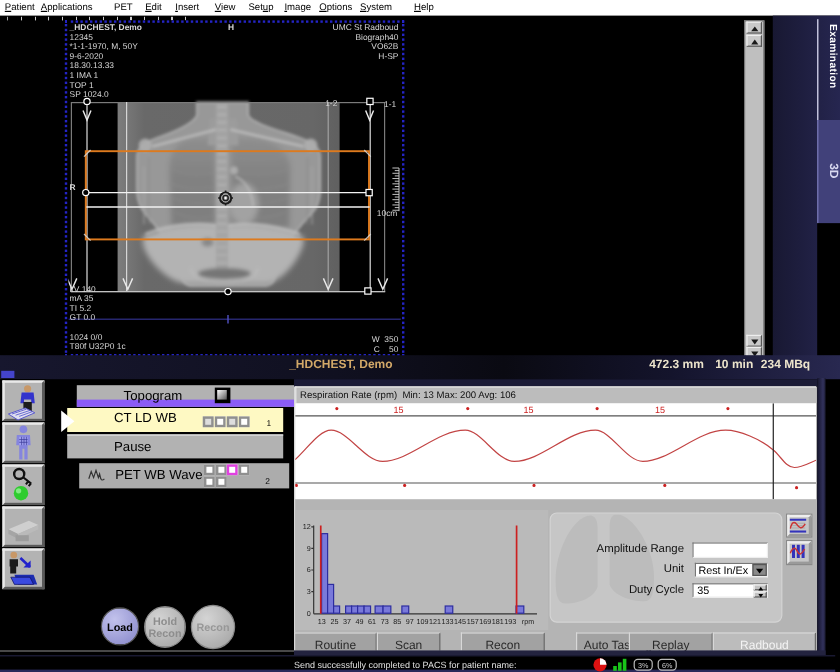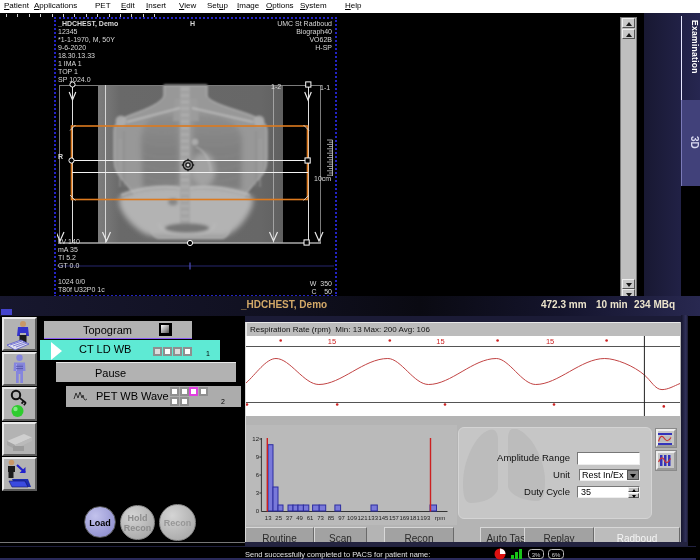--- a/index.html
+++ b/index.html
@@ -330,27 +330,27 @@
   <svg width="31" height="30" viewBox="0 0 31 30">
     <circle cx="7.5" cy="3.5" r="2.8" fill="#c89868"></circle>
     <path d="M4,7 L11,7 L11,13 L9.5,13 L9.5,19 L4.5,19 L4.5,13 L4,13 Z" fill="#1a1a1a"></path>
     <path d="M13,6 L21,13.5" stroke="#2222cc" stroke-width="2.2" fill="none"></path>
     <path d="M21.5,14 L15.5,14 L21.5,8 Z" fill="#2222cc"></path>
     <path d="M8,20 L24,20 L27,28 L11,28 Z" fill="#1c2cb0"></path>
     <path d="M5,22 L21,22 L24,28 L8,28 Z" fill="#3a4ae0" stroke="#101060" stroke-width="0.6"></path>
   </svg>
 </div>
 
-<div class="abs prow" style="left:44px;top:321px;width:148px;height:18px;border-bottom:1px solid #8b5cf6">
+<div class="abs prow" style="left:64px;top:321px;width:183px;height:18px;border-bottom:6px solid #8b5cf6">
   <span class="abs" style="left:39px;top:3px">Topogram</span>
   <span class="abs" style="left:115px;top:2px;width:13px;height:13px;background:#000">
         <span class="abs" style="left:2px;top:2px;width:8px;height:8px;background:linear-gradient(135deg,#fff,#555)"></span>
       </span>
 </div>
-<div class="abs prow" style="left:40px;top:340px;width:180px;height:20px;background:#5eead4">
+<div class="abs prow" style="left:56px;top:340px;width:180px;height:20px;background:#fef9c3">
   <span class="abs" style="left:39px;top:3px">CT LD WB</span>
   <span class="cbx" style="left:113px;top:7px;background:#ddd"></span>
   <span class="cbx" style="left:123px;top:7px"></span>
   <span class="cbx" style="left:133px;top:7px;background:#ddd"></span>
   <span class="cbx" style="left:143px;top:7px"></span>
   <span class="abs" style="left:166px;top:10px;font-size:7px">1</span>
 </div>
 <div class="abs" style="left:51px;top:342px;width:0;height:0;border-left:11px solid #fff;border-top:9px solid transparent;border-bottom:9px solid transparent"></div>
 <div class="abs prow" style="left:66px;top:386px;width:175px;height:21px;background:#acacac">
   <svg class="abs" style="left:7px;top:3px" width="16" height="13" viewBox="0 0 16 13">

